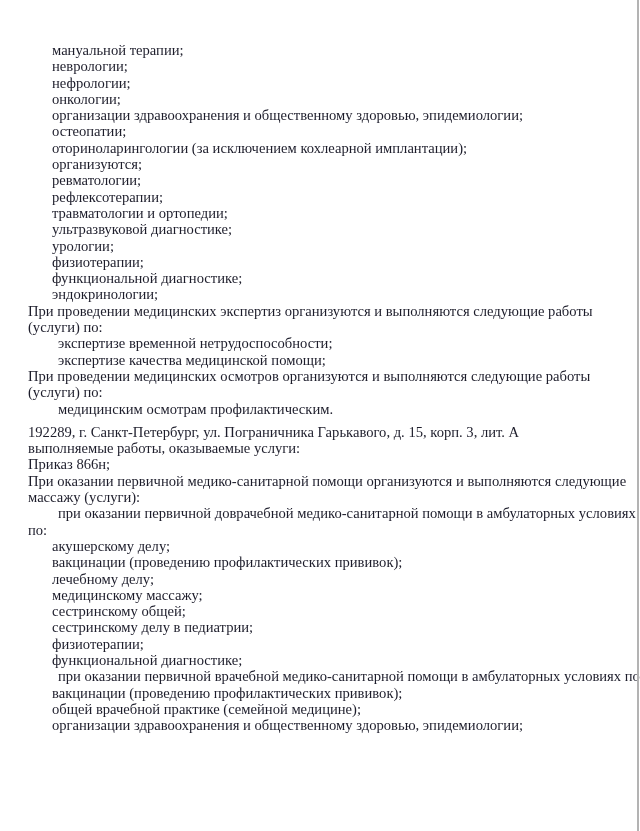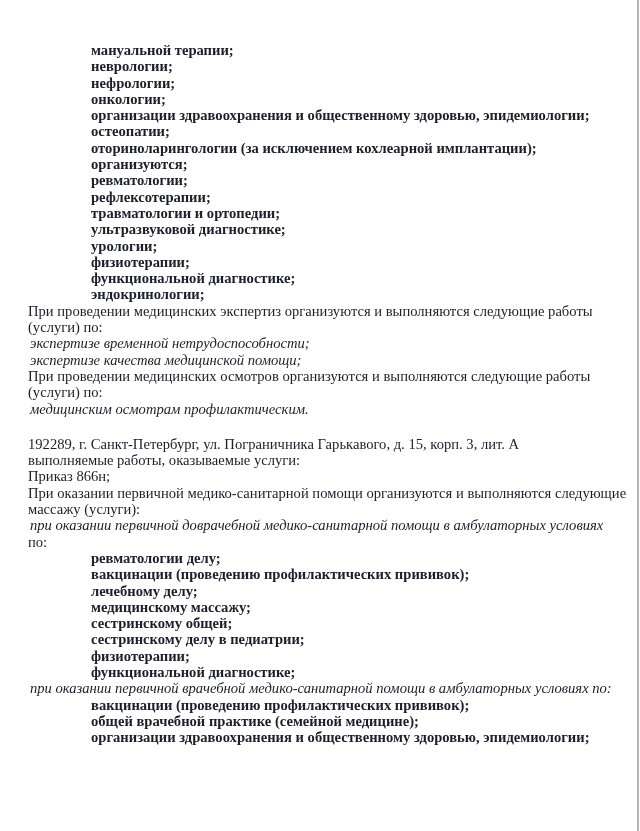--- a/index.html
+++ b/index.html
@@ -31,23 +31,23 @@
     left: 0;
     right: 0;
     font-size: 14.6px;
     line-height: 16.3px;
     color: var(--text-color);
   }
   .line {
     white-space: nowrap;
   }
   .indent-0 { padding-left: 28px; }
-  .indent-1 { padding-left: 30px; font-style: italic; }
-  .indent-2 { padding-left: 91px; font-weight: bold; }
-  .section + .section { margin-top: 19px; }
+  .indent-1 { padding-left: 58px; }
+  .indent-2 { padding-left: 52px; }
+  .section + .section { margin-top: 7px; }
   .edge-line {
     position: absolute;
     left: 637px;
     top: 0;
     width: 2px;
     height: 831px;
     background: var(--edge-line-color);
   }
 </style>
 </head>
@@ -81,21 +81,21 @@
         <div class="line indent-1">медицинским осмотрам профилактическим.</div>
       </div>
       <div class="section">
         <div class="line indent-0">192289, г. Санкт-Петербург, ул. Пограничника Гарькавого, д. 15, корп. 3, лит. А</div>
         <div class="line indent-0">выполняемые работы, оказываемые услуги:</div>
         <div class="line indent-0">Приказ 866н;</div>
         <div class="line indent-0">При оказании первичной медико-санитарной помощи организуются и выполняются следующие</div>
         <div class="line indent-0">массажу (услуги):</div>
         <div class="line indent-1">при оказании первичной доврачебной медико-санитарной помощи в амбулаторных условиях</div>
         <div class="line indent-0">по:</div>
-        <div class="line indent-2">ревматологии делу;</div>
+        <div class="line indent-2">акушерскому делу;</div>
         <div class="line indent-2">вакцинации (проведению профилактических прививок);</div>
         <div class="line indent-2">лечебному делу;</div>
         <div class="line indent-2">медицинскому массажу;</div>
         <div class="line indent-2">сестринскому общей;</div>
         <div class="line indent-2">сестринскому делу в педиатрии;</div>
         <div class="line indent-2">физиотерапии;</div>
         <div class="line indent-2">функциональной диагностике;</div>
         <div class="line indent-1">при оказании первичной врачебной медико-санитарной помощи в амбулаторных условиях по:</div>
         <div class="line indent-2">вакцинации (проведению профилактических прививок);</div>
         <div class="line indent-2">общей врачебной практике (семейной медицине);</div>

